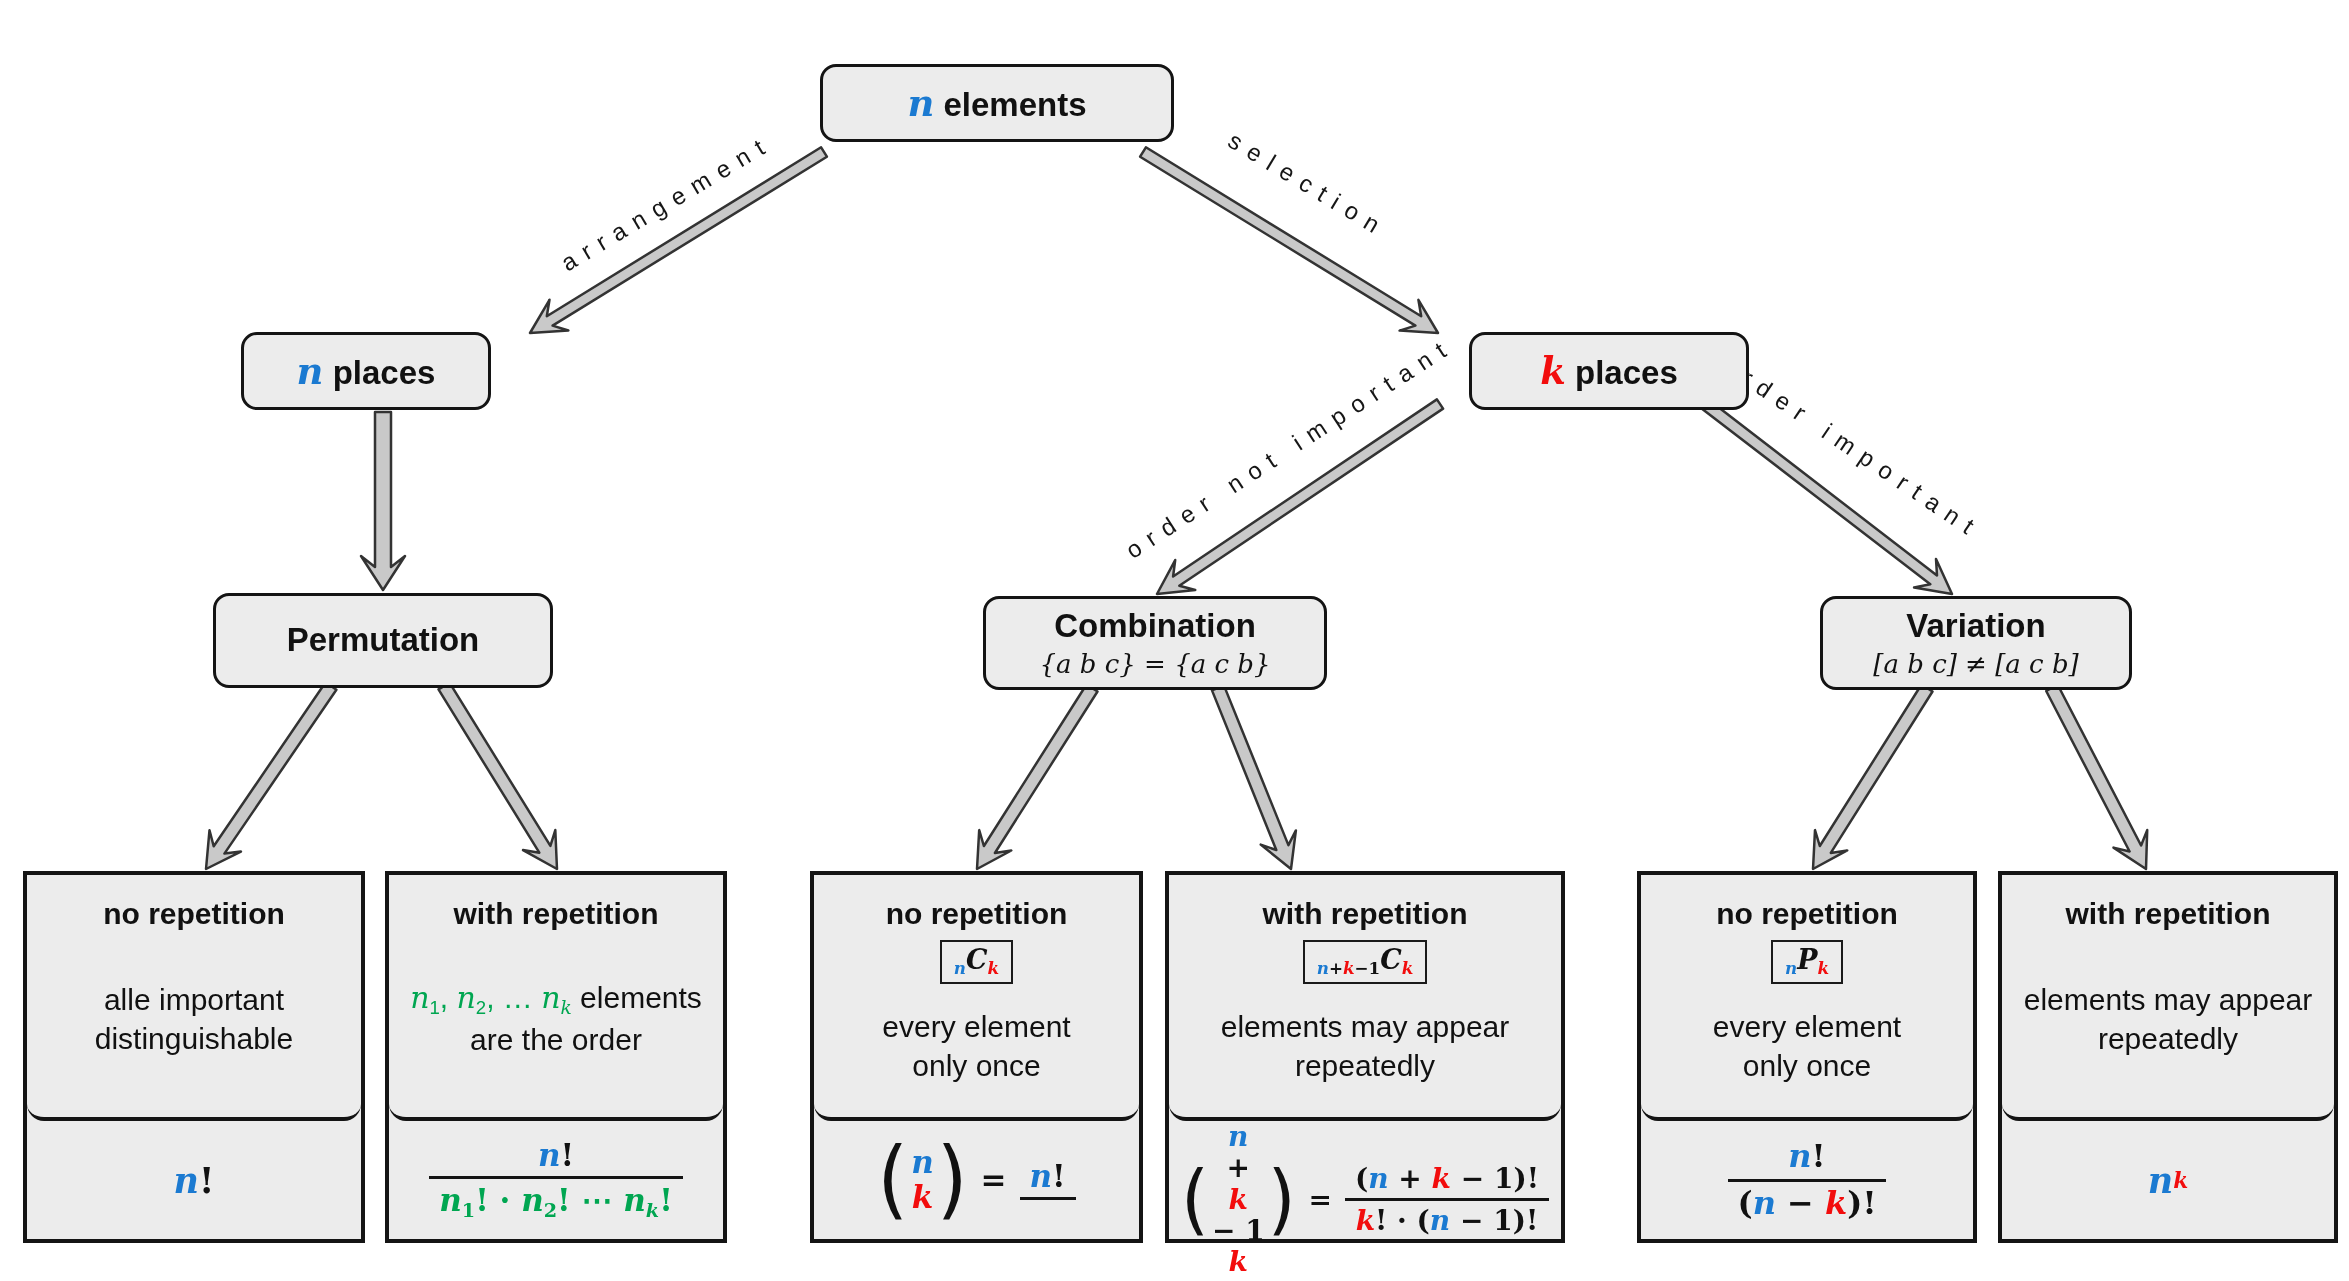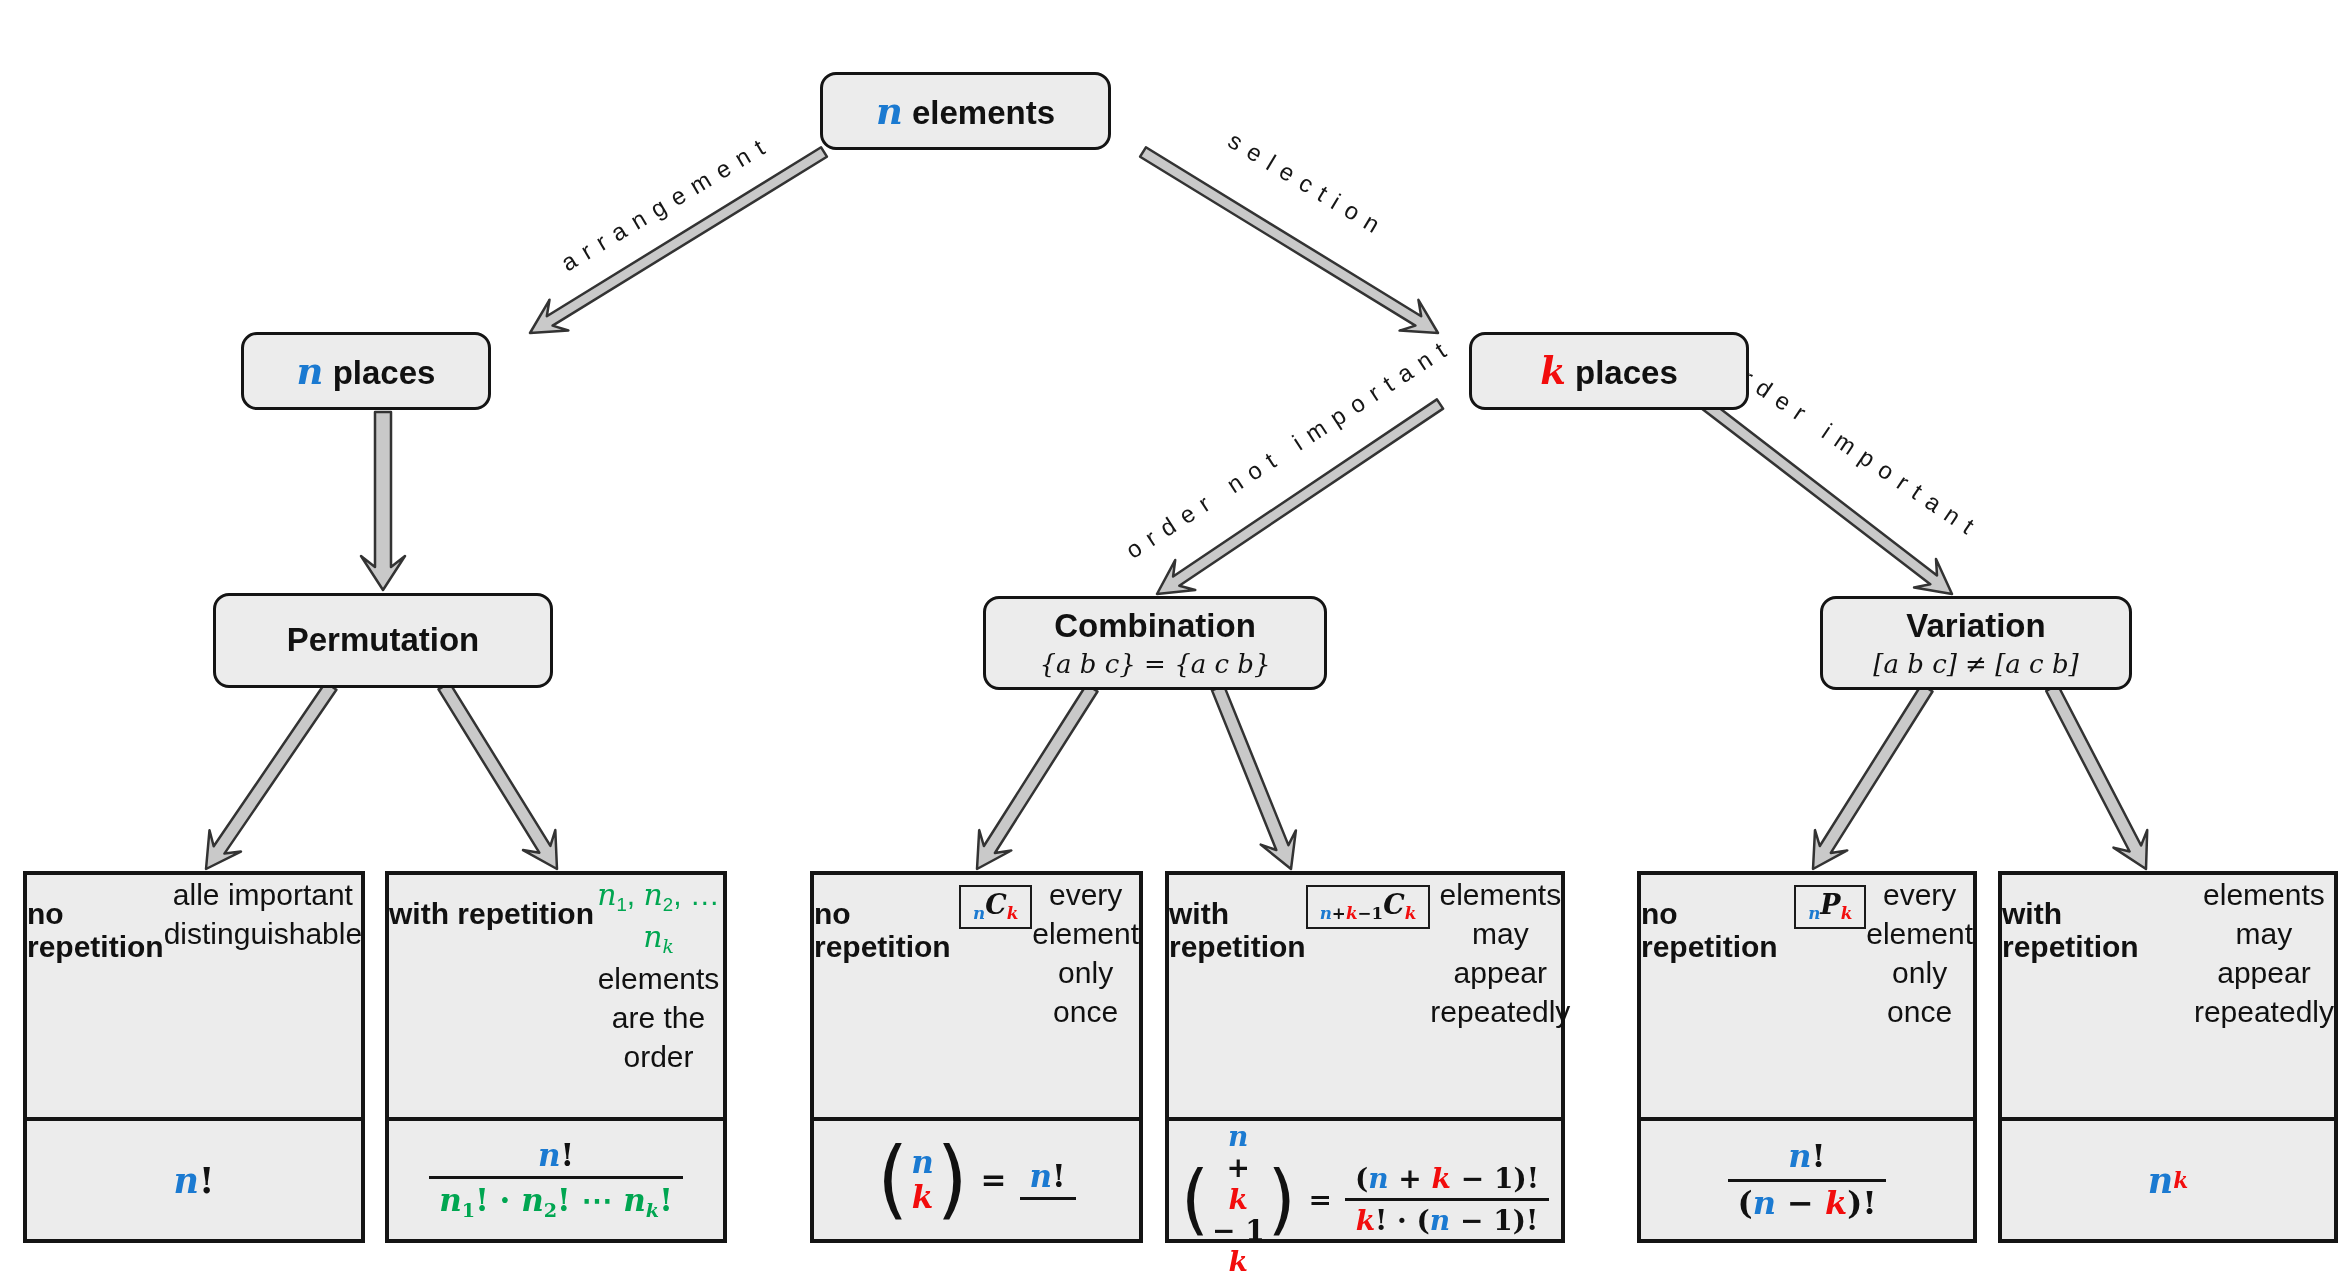--- a/index.html
+++ b/index.html
@@ -26,21 +26,21 @@
   .edge-label{
     position:absolute;font-size:24px;letter-spacing:0.4em;white-space:nowrap;
     color:#161616;
   }
 
   .card{
     position:absolute;background:var(--box-fill,#ececec);
     border:4px solid var(--border,#141414);box-sizing:border-box;
     display:flex;flex-direction:column;
   }
-  .card-top{flex:0 0 242px;display:flex;flex-direction:row;align-items:flex-start;border-bottom:4px solid var(--border,#141414);}
+  .card-top{flex:0 0 242px;display:flex;flex-direction:column;align-items:center;border-bottom:4px solid var(--border,#141414);border-radius:17px;}
   .card-title{font-size:30px;font-weight:bold;margin-top:22px;line-height:1.1;}
   .badge{
     margin-top:10px;border:2.5px solid #1a1a1a;padding:2px 12px 4px;
     font-family:"DejaVu Serif",serif;font-weight:bold;font-size:27px;line-height:1.2;
     white-space:nowrap;
   }
   .card-desc{
     flex:1;display:flex;flex-direction:column;justify-content:center;align-items:center;
     font-size:30px;line-height:1.3;padding-bottom:10px;text-align:center;
   }
@@ -80,21 +80,21 @@
       <polygon points="1212.0,690.4 1276.3,850.0 1260.7,844.6 1291.0,869.0 1295.9,830.4 1288.4,845.1 1224.0,685.6"></polygon>
       <polygon points="1921.5,684.5 1819.8,846.0 1815.0,830.1 1813.0,869.0 1847.2,850.4 1830.8,852.9 1932.5,691.5"></polygon>
       <polygon points="2046.2,691.0 2129.6,851.5 2113.5,847.6 2146.0,869.0 2147.2,830.1 2141.1,845.5 2057.8,685.0"></polygon>
     </svg>
 
   <div class="edge-label" style="left:667px;top:203px;transform:translate(-50%,-50%) rotate(-31deg);">arrangement</div>
   <div class="edge-label" style="left:1308px;top:185px;transform:translate(-50%,-50%) rotate(31deg);">selection</div>
   <div class="edge-label" style="left:1290px;top:448px;transform:translate(-50%,-50%) rotate(-33deg);">order not important</div>
   <div class="edge-label" style="left:1852px;top:448px;transform:translate(-50%,-50%) rotate(34deg);">order important</div>
 
-  <div class="node" style="left:820px;top:72px;width:291px;height:78px;">
+  <div class="node" style="left:820px;top:64px;width:354px;height:78px;">
     <div class="node-title"><span class="seg var" style="color: rgb(27, 122, 209);">n</span><span class="seg"> elements</span></div>
   </div>
 
   <div class="node" style="left:241px;top:332px;width:250px;height:78px;">
     <div class="node-title"><span class="seg var" style="color: rgb(27, 122, 209);">n</span><span class="seg"> places</span></div>
   </div>
 
   <div class="node" style="left:1433px;top:332px;width:280px;height:78px;margin-left:36px;">
     <div class="node-title"><span class="seg var" style="color: rgb(242, 13, 13);">k</span><span class="seg"> places</span></div>
   </div>

